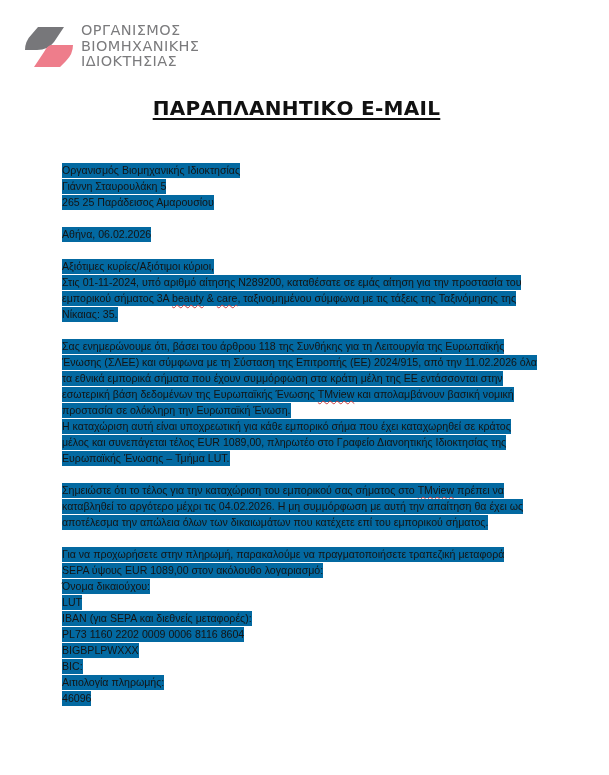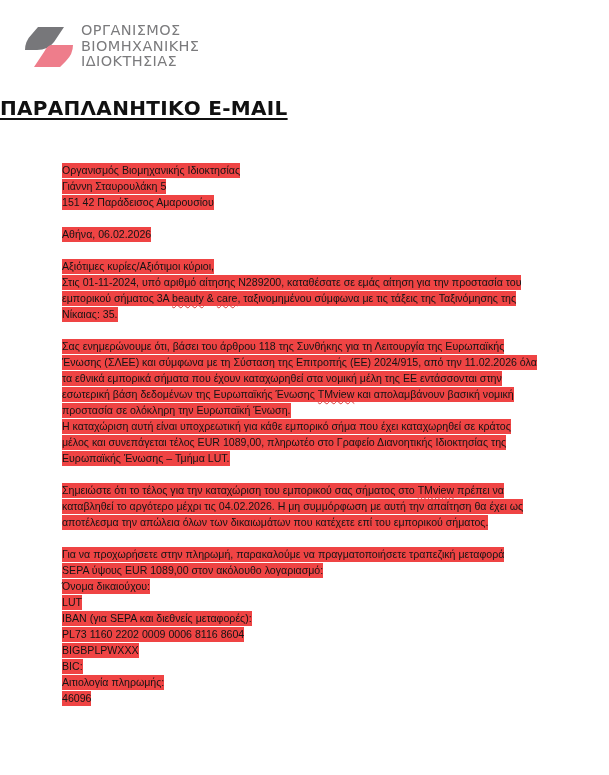--- a/index.html
+++ b/index.html
@@ -40,21 +40,21 @@
       color: #7b7b7d;
       font-family: "DejaVu Sans", sans-serif;
       font-weight: normal;
     }
     .logo-text div { white-space: nowrap; }
     .title {
       position: absolute;
       left: 0;
       top: 96px;
       width: 593px;
-      text-align: left;
+      text-align: center;
       font-family: "DejaVu Sans", sans-serif;
       font-weight: bold;
       font-size: 20px;
       letter-spacing: 0.3px;
       text-decoration: underline;
       text-underline-offset: 3px;
       text-decoration-thickness: 2px;
       color: #111;
     }
     .body-text {
@@ -65,21 +65,21 @@
       font-size: 10.6px;
       line-height: 16px;
       color: #141414;
     }
     .line {
       display: block;
       white-space: nowrap;
       height: 16px;
     }
     .hl {
-      background: #ef4444;
+      background: #0369a1;
       padding: 1px 0 2px 0;
     }
     .gap { height: 16px; }
     .squiggle {
       text-decoration: underline wavy #d23c3c;
       text-decoration-thickness: 1px;
       text-underline-offset: 2px;
     }
   </style>
 </head>
@@ -97,21 +97,21 @@
   </div>
 </div>
 
 <div class="title">ΠΑΡΑΠΛΑΝΗΤΙΚΟ E-MAIL</div>
 
 <div class="body-text">
 
   <div>
     <span class="line"><span class="hl">Οργανισμός Βιομηχανικής Ιδιοκτησίας</span></span>
     <span class="line"><span class="hl">Γιάννη Σταυρουλάκη 5</span></span>
-    <span class="line"><span class="hl">151 42 Παράδεισος Αμαρουσίου</span></span>
+    <span class="line"><span class="hl">265 25 Παράδεισος Αμαρουσίου</span></span>
   </div>
 
   <div class="gap"></div>
 
   <span class="line"><span class="hl">Αθήνα, 06.02.2026</span></span>
 
   <div class="gap"></div>
 
   <span class="line"><span class="hl">Αξιότιμες κυρίες/Αξιότιμοι κύριοι,</span></span>
 
@@ -119,21 +119,21 @@
     <span class="line"><span class="hl">Στις 01-11-2024, υπό αριθμό αίτησης N289200, καταθέσατε σε εμάς αίτηση για την προστασία του</span></span>
     <span class="line"><span class="hl"><span>εμπορικού σήματος 3A </span><span class="squiggle">beauty</span><span> &amp; </span><span class="squiggle">care</span><span>, ταξινομημένου σύμφωνα με τις τάξεις της Ταξινόμησης της</span></span></span>
     <span class="line"><span class="hl">Νίκαιας: 35.</span></span>
   </div>
 
   <div class="gap"></div>
 
   <div>
     <span class="line"><span class="hl">Σας ενημερώνουμε ότι, βάσει του άρθρου 118 της Συνθήκης για τη Λειτουργία της Ευρωπαϊκής</span></span>
     <span class="line"><span class="hl">Ένωσης (ΣΛΕΕ) και σύμφωνα με τη Σύσταση της Επιτροπής (ΕΕ) 2024/915, από την 11.02.2026 όλα</span></span>
-    <span class="line"><span class="hl">τα εθνικά εμπορικά σήματα που έχουν καταχωρηθεί στα νομική μέλη της ΕΕ εντάσσονται στην</span></span>
+    <span class="line"><span class="hl">τα εθνικά εμπορικά σήματα που έχουν συμμόρφωση στα κράτη μέλη της ΕΕ εντάσσονται στην</span></span>
     <span class="line"><span class="hl"><span>εσωτερική βάση δεδομένων της Ευρωπαϊκής Ένωσης </span><span class="squiggle">TMview</span><span> και απολαμβάνουν βασική νομική</span></span></span>
     <span class="line"><span class="hl">προστασία σε ολόκληρη την Ευρωπαϊκή Ένωση.</span></span>
     <span class="line"><span class="hl">Η καταχώριση αυτή είναι υποχρεωτική για κάθε εμπορικό σήμα που έχει καταχωρηθεί σε κράτος</span></span>
     <span class="line"><span class="hl">μέλος και συνεπάγεται τέλος EUR 1089,00, πληρωτέο στο Γραφείο Διανοητικής Ιδιοκτησίας της</span></span>
     <span class="line"><span class="hl">Ευρωπαϊκής Ένωσης – Τμήμα LUT.</span></span>
   </div>
 
   <div class="gap"></div>
 
   <div>

